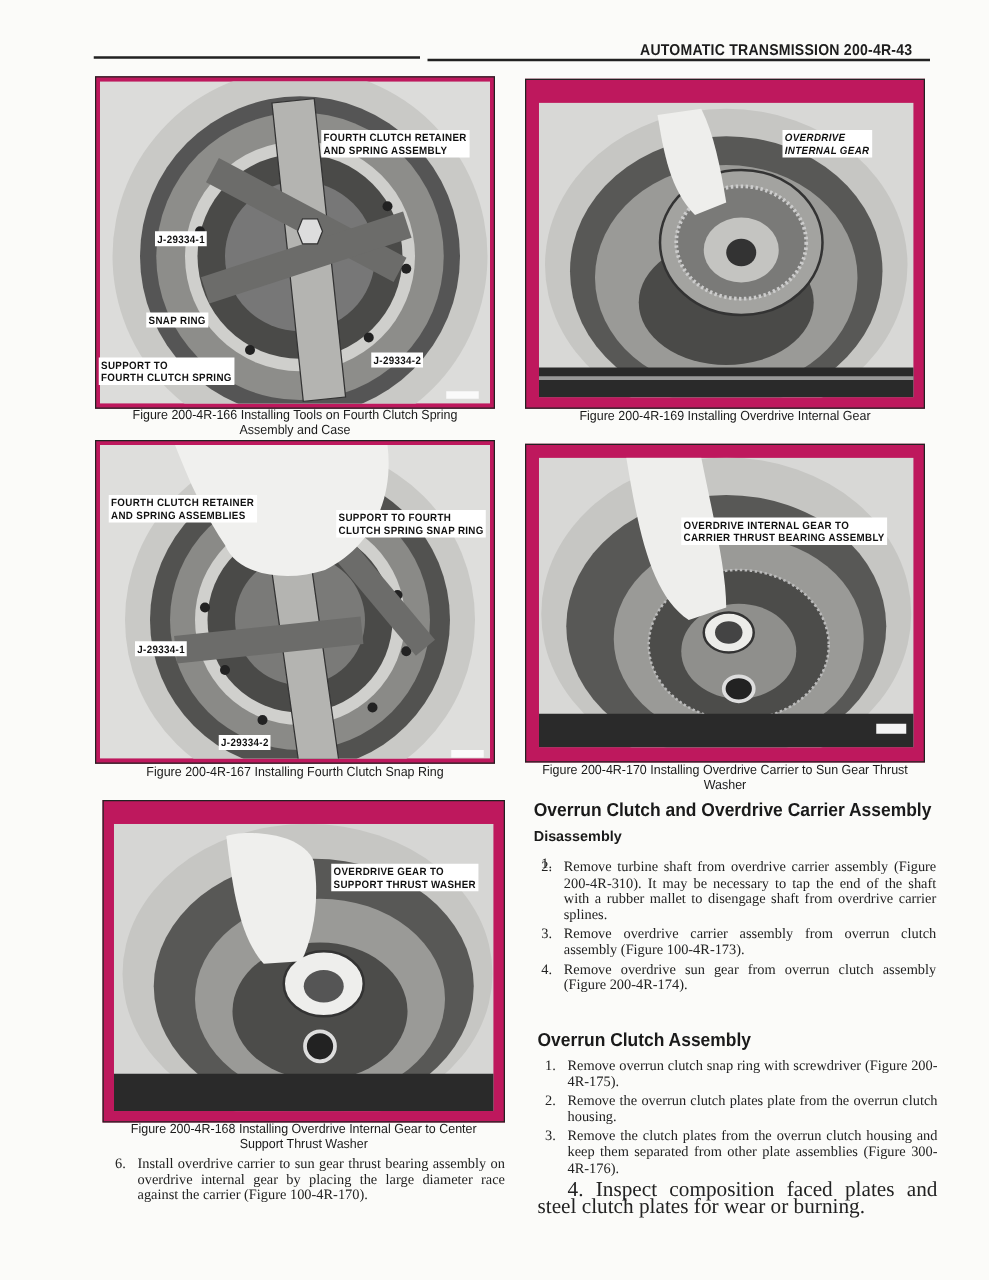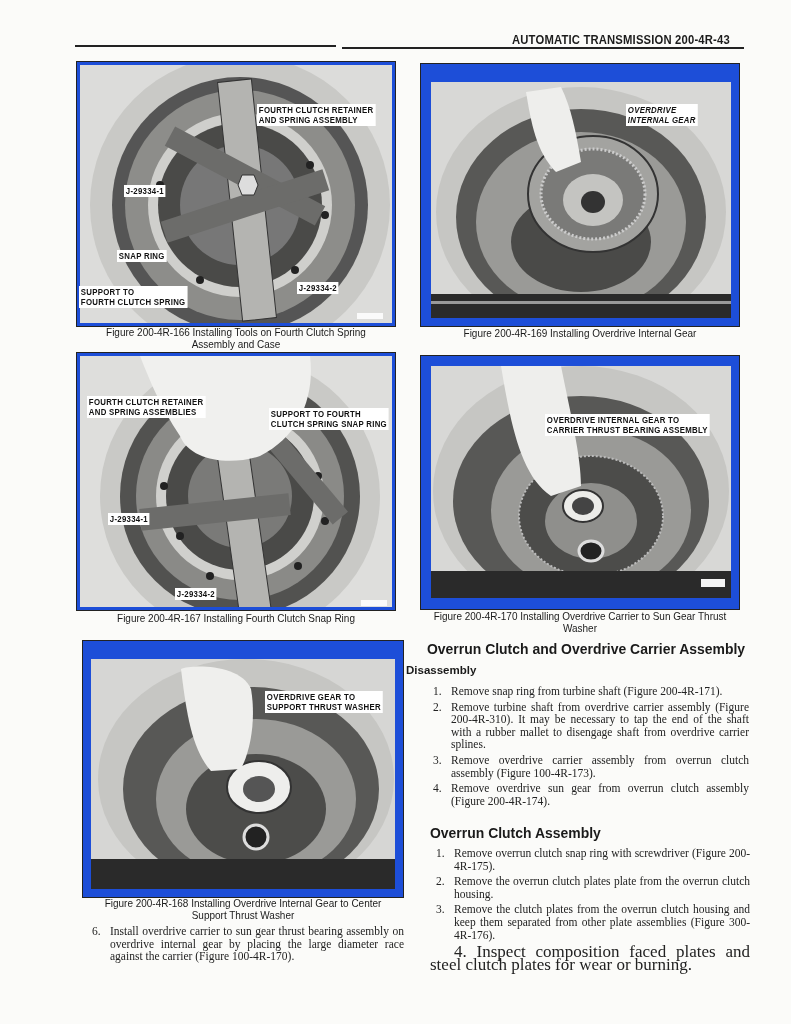--- a/index.html
+++ b/index.html
@@ -1,19 +1,19 @@
 <!DOCTYPE html>
 <html><head>
 <meta charset="utf-8">
 <style>
   html, body { margin:0; padding:0; }
   body { width:791px; height:1024px; background:#fbfbf9; position:relative; overflow:hidden; font-family:"Liberation Sans", sans-serif; color:#1a1a1a; }
   .rule { position:absolute; height:2px; background:#222; }
   .header-title { position:absolute; left:512px; top:33px; font-family:"Liberation Sans", sans-serif; font-weight:bold; font-size:12.5px; letter-spacing:0.2px; color:#1c1c1c; transform:scaleX(0.9); transform-origin:left top; white-space:nowrap; }
-  .figure { position:absolute; border:1.5px solid #222; background:#1d4ed8; }
+  .figure { position:absolute; border:1.5px solid #222; background:#be185d; }
   .photo { position:absolute; overflow:hidden; }
   .photo svg { display:block; }
   .label { position:absolute; background:#fff; font-family:"Liberation Sans", sans-serif; font-weight:bold; font-size:8.5px; line-height:10px; color:#111; padding:1px 2px; letter-spacing:0.3px; white-space:pre; transform:scaleX(0.92); transform-origin:left top; }
   .idtag { position:absolute; width:26px; height:6px; background:#fff; opacity:0.85; }
   .caption { position:absolute; font-family:"Liberation Sans", sans-serif; font-size:10.5px; line-height:11.5px; text-align:center; color:#1a1a1a; transform:scaleX(0.95); transform-origin:center top; }
   .h2 { position:absolute; font-family:"Liberation Sans", sans-serif; font-weight:bold; font-size:15px; color:#1a1a1a; transform:scaleX(0.93); transform-origin:left top; white-space:nowrap; }
   .h3 { position:absolute; font-family:"Liberation Sans", sans-serif; font-weight:bold; font-size:11.5px; color:#1a1a1a; }
   .steps { position:absolute; margin:0; padding:0; list-style:none; font-family:"Liberation Serif", serif; font-size:11.5px; line-height:12.6px; color:#222; }
   .steps li { position:relative; padding-left:24px; margin-bottom:3px; text-align:justify; }
   .steps li .num { position:absolute; left:6px; top:0; }
@@ -133,23 +133,23 @@
       <rect x="0" y="205" width="300" height="27" fill="#2a2a2a"></rect>
       <rect x="270" y="213" width="24" height="8" fill="#f4f4f4"></rect>
     </svg>
   </div>
   <div class="label" style="left:124px; top:58px;">OVERDRIVE INTERNAL GEAR TO
 CARRIER THRUST BEARING ASSEMBLY</div>
 </div>
 <div class="caption" style="left:424px; top:611px; width:312px;">Figure 200-4R-170 Installing Overdrive Carrier to Sun Gear Thrust Washer</div>
 
 <div class="h2" style="left:427px; top:640px;">Overrun Clutch and Overdrive Carrier Assembly</div>
-<div class="h3" style="left:406px; top:664px;">Disassembly</div>
+<div class="h3" style="left:427px; top:664px;">Disassembly</div>
 <ol class="steps" style="left:427px; top:685px; width:322px;">
-  <li><span class="num">1.</span><span>Remove snap ring from turbine shaft (Figure 200-4R-171).</span></li>
+  <li><span class="num">1.</span></li>
   <li><span class="num">2.</span><span>Remove turbine shaft from overdrive carrier assembly (Figure 200-4R-310). It may be necessary to tap the end of the shaft with a rubber mallet to disengage shaft from overdrive carrier splines.</span></li>
   <li><span class="num">3.</span><span>Remove overdrive carrier assembly from overrun clutch assembly (Figure 100-4R-173).</span></li>
   <li><span class="num">4.</span><span>Remove overdrive sun gear from overrun clutch assembly (Figure 200-4R-174).</span></li>
 </ol>
 
 <div class="h2" style="left:430px; top:824px;">Overrun Clutch Assembly</div>
 <ol class="steps" style="left:430px; top:847px; width:320px;">
   <li><span class="num">1.</span><span>Remove overrun clutch snap ring with screwdriver (Figure 200-4R-175).</span></li>
   <li><span class="num">2.</span><span>Remove the overrun clutch plates plate from the overrun clutch housing.</span></li>
   <li><span class="num">3.</span><span>Remove the clutch plates from the overrun clutch housing and keep them separated from other plate assemblies (Figure 300-4R-176).</span></li>

